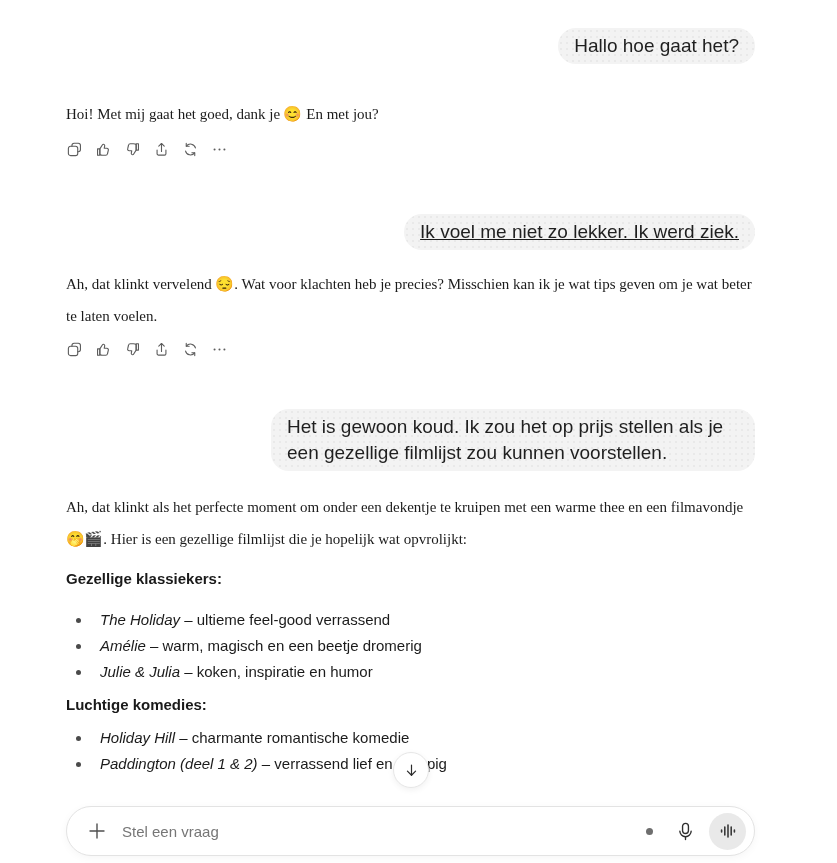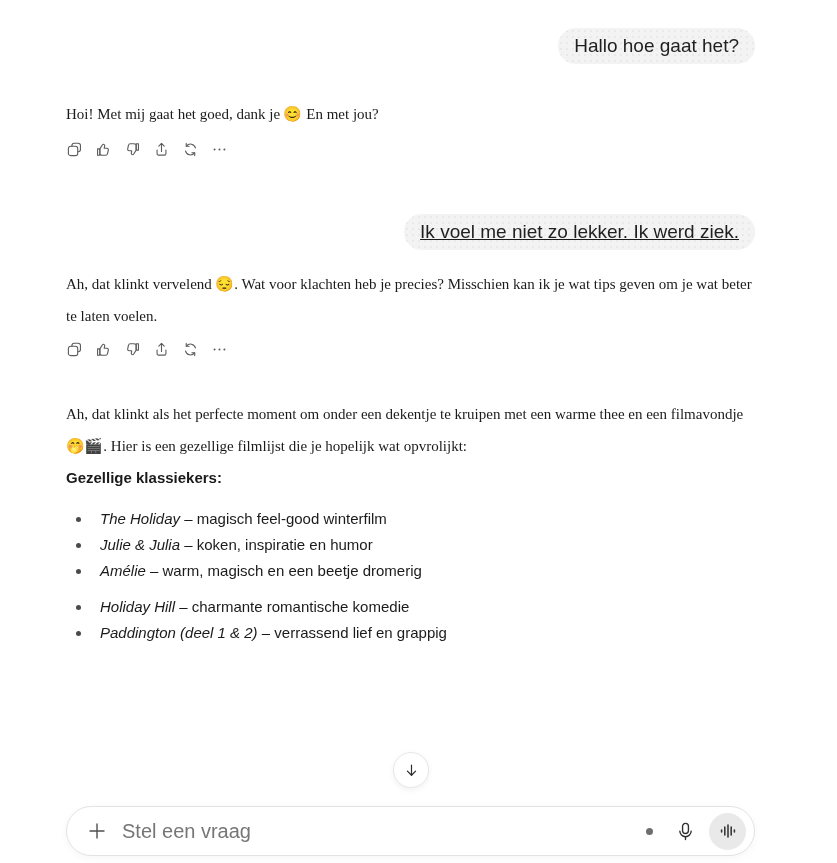--- a/index.html
+++ b/index.html
@@ -30,21 +30,21 @@
   }
   
   .msg {
     font-size: 15px;
     line-height: 32px;
     color: #1b1b1b;
     font-family: Liberation Serif, serif;
   }
   .msg-1 { margin-top: 34px; }
   .msg-2 { margin-top: 18px; }
-  .msg-3 { margin-top: 40px; }
+  .msg-3 { margin-top: 20px; }
   .row-1 { margin-top: 28px; }
   .row-2 { margin-top: 56px; text-decoration: underline; }
   .row-3 { margin-top: 51px; }
   
   .actions {
     display: flex;
     align-items: center;
     gap: 12px;
     height: 18px;
   }
@@ -58,21 +58,21 @@
     display: inline-flex; align-items: center; justify-content: center;
   }
   .action-btn svg { width: 17px; height: 17px; display: block; }
   
   .section-heading {
     font-size: 15px;
     font-weight: 700;
     line-height: 20px;
     margin-top: 8px;
   }
-  .h-1 { margin-top: 6px; }
+  .h-1 { margin-top: 14px; }
   .h-2 { margin-top: 10px; }
   ul.movie-list { list-style: none; }
   .list-1 { margin-top: 18px; }
   .list-2 { margin-top: 10px; }
   ul.movie-list li {
     position: relative;
     padding-left: 34px;
     font-size: 15px;
     line-height: 26px;
     color: #1b1b1b;
@@ -116,21 +116,21 @@
     width: 20px; height: 20px;
     background: none; border: none; padding: 0;
     color: #4f4f4f; cursor: pointer;
     display: inline-flex; align-items: center; justify-content: center;
     flex: none;
   }
   .composer input {
     flex: 1;
     border: none; outline: none;
     font-family: "Liberation Sans", sans-serif;
-    font-size: 20px;
+    font-size: 15px;
     color: #0369a1;
     margin-left: 15px;
     background: transparent;
   }
   .composer input::placeholder { color: #767676; }
   .status-dot {
     width: 7px; height: 7px;
     border-radius: 50%;
     background: #6e6e6e;
     flex: none;
@@ -252,30 +252,34 @@
     </button>
     <button class="action-btn">
       <svg viewBox="0 0 20 20" fill="currentColor">
           <circle cx="4.2" cy="10" r="1.2"></circle>
           <circle cx="10" cy="10" r="1.2"></circle>
           <circle cx="15.8" cy="10" r="1.2"></circle>
         </svg>
     </button>
   </div>
 
+  <div class="bubble-row row-3">
+    <div class="bubble">Het is gewoon koud. Ik zou het op prijs stellen als je een gezellige filmlijst zou kunnen voorstellen.</div>
+  </div>
 
   <p class="msg msg-3">Ah, dat klinkt als het perfecte moment om onder een dekentje te kruipen met een warme thee en een filmavondje 🤭🎬. Hier is een gezellige filmlijst die je hopelijk wat opvrolijkt:</p>
 
   <h3 class="section-heading h-1">Gezellige klassiekers:</h3>
   <ul class="movie-list list-1">
-    <li><i>The Holiday</i> <span>– magisch feel-good winterfilm</span></li>
+    <li><i>The Holiday</i> <span>– ultieme feel-good verrassend</span></li>
+    <li><i>Amélie</i> <span>– warm, magisch en een beetje dromerig</span></li>
     <li><i>Julie &amp; Julia</i> <span>– koken, inspiratie en humor</span></li>
-    <li><i>Amélie</i> <span>– warm, magisch en een beetje dromerig</span></li>
   </ul>
 
+  <h3 class="section-heading h-2">Luchtige komedies:</h3>
   <ul class="movie-list list-2">
     <li><i>Holiday Hill</i> <span>– charmante romantische komedie</span></li>
     <li><i>Paddington (deel 1 &amp; 2)</i> <span>– verrassend lief en grappig</span></li>
   </ul>
 
 </div>
 
 <button class="scroll-btn">
   <svg viewBox="0 0 20 20" fill="none" stroke="currentColor" stroke-width="1.4" stroke-linecap="round" stroke-linejoin="round">
       <path d="M10 3.5 V15.5"></path>

